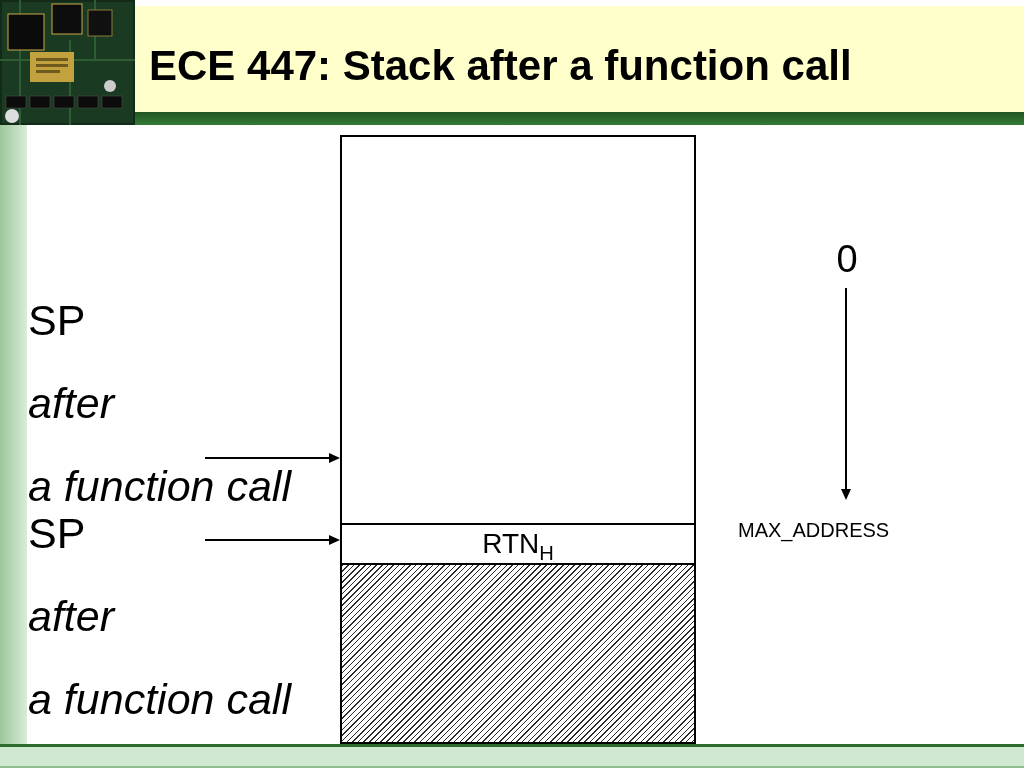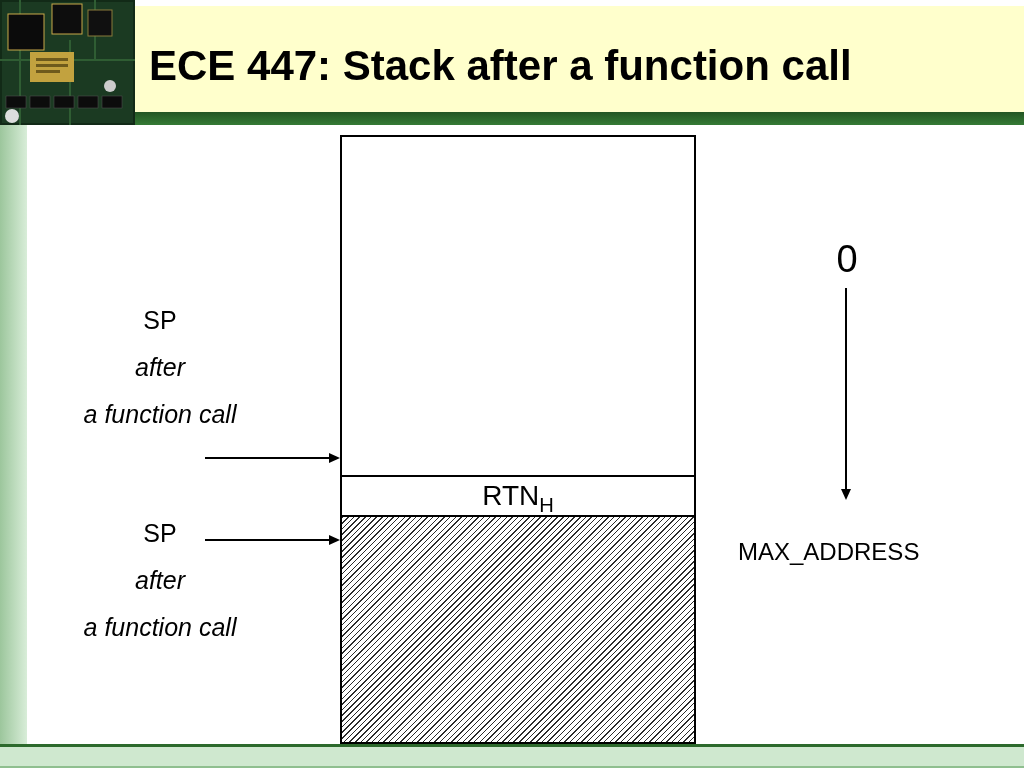--- a/index.html
+++ b/index.html
@@ -69,37 +69,38 @@
     flex-direction: column;
     background: #fff;
   }
   .stack .free { height: 338px; }
   .stack .cell-rtn {
     height: 38px;
     border-top: 2px solid #000;
     font-size: 28px;
     line-height: 37px;
     text-align: center;
+    margin-top: 48px;
   }
   .stack .cell-rtn sub { font-size: 0.72em; }
   .stack .hatched {
     flex: 1;
     border-top: 2px solid #000;
     background: repeating-linear-gradient(135deg, #2b2b2b 0, #2b2b2b 1px, #ffffff 1px, #ffffff 4px);
   }
 
   
   .sp-label {
     position: absolute;
     width: 264px;
-    text-align: center;
-    font-size: 25px;
+    text-align: left;
+    font-size: 43px;
     line-height: 47px;
   }
-  .sp-label .it { font-style: italic; }
+  .sp-label .it { font-style: italic; margin-top: 36px; }
   .sp-after  { left: 28px; top: 297px; }
   .sp-before { left: 28px; top: 510px; }
 
   
   .h-arrow {
     position: absolute;
     height: 0;
     border-top: 2px solid #000;
   }
   .h-arrow::after {
@@ -134,23 +135,22 @@
   .zero-label {
     position: absolute;
     left: 828px; top: 238px;
     width: 38px;
     text-align: center;
     font-size: 38px;
   }
   .max-address {
     position: absolute;
     left: 738px; top: 519px;
-    font-size: 24px;
+    font-size: 20px;
     white-space: nowrap;
-    margin-top: 19px;
   }
 </style>
 </head>
 <body>
 
 <div class="slide">
 
   <div class="title-bar">
     <div class="slide-title">ECE 447: Stack after a function call</div>
   </div>

